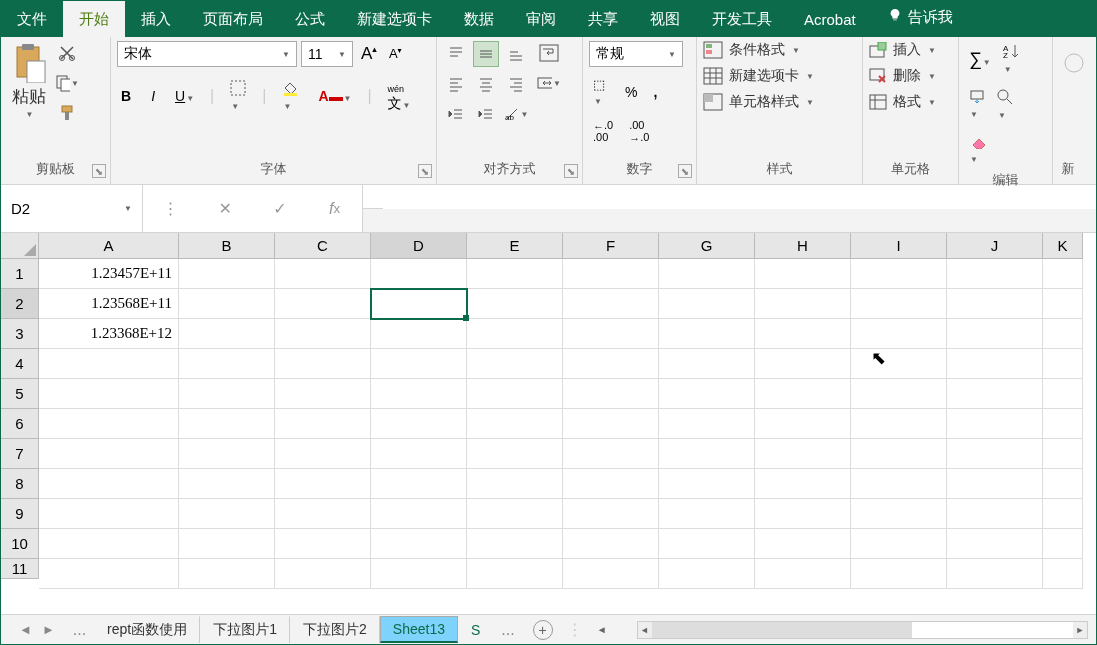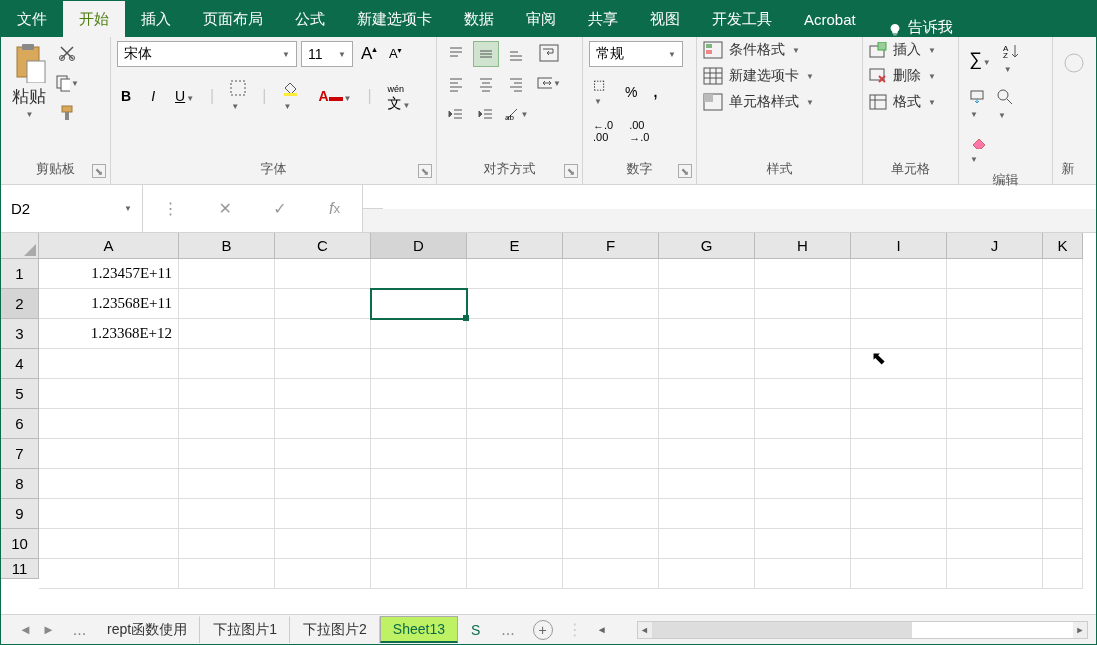--- a/index.html
+++ b/index.html
@@ -2,21 +2,21 @@
 <html><head>
 <meta charset="utf-8">
 <style>
 * { box-sizing: border-box; margin: 0; padding: 0; font-family: "Microsoft YaHei", sans-serif; }
 body { width: 1097px; height: 645px; background: #fff; overflow: hidden; position: relative; border: 1px solid #0b6b4a; }
 
 
 .tabs { display: flex; background: #0b6b4a; height: 36px; align-items: stretch; }
 .tab { color: #fff; font-size: 15px; padding: 0 16px; display: flex; align-items: center; cursor: pointer; white-space: nowrap; }
 .tab.active { background: #f3f3f3; color: #4d7c0f; text-align: center; }
-.tell-me { display: flex; align-items: flex-end; gap: 6px; margin-top: 7px; }
+.tell-me { display: flex; align-items: flex-start; gap: 6px; margin-top: 7px; }
 .bulb { width: 14px; height: 14px; }
 
 
 .ribbon { display: flex; background: #f3f3f3; border-bottom: 1px solid #d4d4d4; height: 148px; }
 .group { border-right: 1px solid #d4d4d4; display: flex; flex-direction: column; padding: 4px 6px 0 6px; position: relative; }
 .group-body { flex: 1; display: flex; align-items: flex-start; gap: 4px; }
 .group-label { text-align: center; font-size: 13px; color: #555; padding: 4px 0 6px 0; position: relative; }
 .launcher { position: absolute; right: 4px; bottom: 6px; width: 14px; height: 14px; font-size: 10px; color: #888; border: 1px solid #aaa; display: flex; align-items: center; justify-content: center; cursor: pointer; }
 
 .big-btn { display: flex; flex-direction: column; align-items: center; gap: 2px; padding: 2px 4px; cursor: pointer; }
@@ -64,21 +64,21 @@
 .cell.wide { width: 140px; justify-content: flex-end; }
 .cell.active { outline: 2px solid #0b6b4a; outline-offset: -1px; position: relative; }
 .cell.active::after { content:""; position:absolute; right:-3px; bottom:-3px; width:6px; height:6px; background:#0b6b4a; }
 
 
 .sheets { position: absolute; left: 0; right: 0; bottom: 0; height: 30px; background: #f3f3f3; border-top: 1px solid #d4d4d4; display: flex; align-items: center; padding: 0 8px; gap: 0; }
 .nav-arrows { display: flex; gap: 10px; color: #888; padding: 0 10px; font-size: 13px; }
 .dots { color: #888; padding: 0 8px; }
 .stab { padding: 4px 12px; border: 1px solid transparent; border-bottom: none; font-size: 14px; color: #333; cursor: pointer; background: #f3f3f3; }
 .stab.sep { border-right: 1px solid #ccc; }
-.stab.active { background: #bef264; border-color: #aaa; border-bottom: 2px solid #0b6b4a; color: #0b6b4a; }
+.stab.active { background: #7dd3fc; border-color: #aaa; border-bottom: 2px solid #0b6b4a; color: #0b6b4a; }
 .stab.partial { color: #0b6b4a; }
 .new-sheet { width: 20px; height: 20px; border: 1px solid #999; border-radius: 50%; display: flex; align-items: center; justify-content: center; font-size: 14px; color: #666; margin-left: 10px; cursor: pointer; }
 .hscroll { flex: 1; height: 18px; margin-left: 30px; border: 1px solid #ccc; background: #fff; position: relative; }
 .hscroll .thumb { position: absolute; left: 14px; top: 0; bottom: 0; width: 260px; background: #ddd; }
 .hscroll .arr { position: absolute; top: 0; bottom: 0; width: 14px; background: #eee; display: flex; align-items: center; justify-content: center; font-size: 9px; color: #666; }
 .hscroll .arr.l { left: 0; }
 .hscroll .arr.r { right: 0; }
 
 .cursor-ptr { position: absolute; left: 870px; top: 346px; font-size: 18px; color: #000; pointer-events: none; }
 

